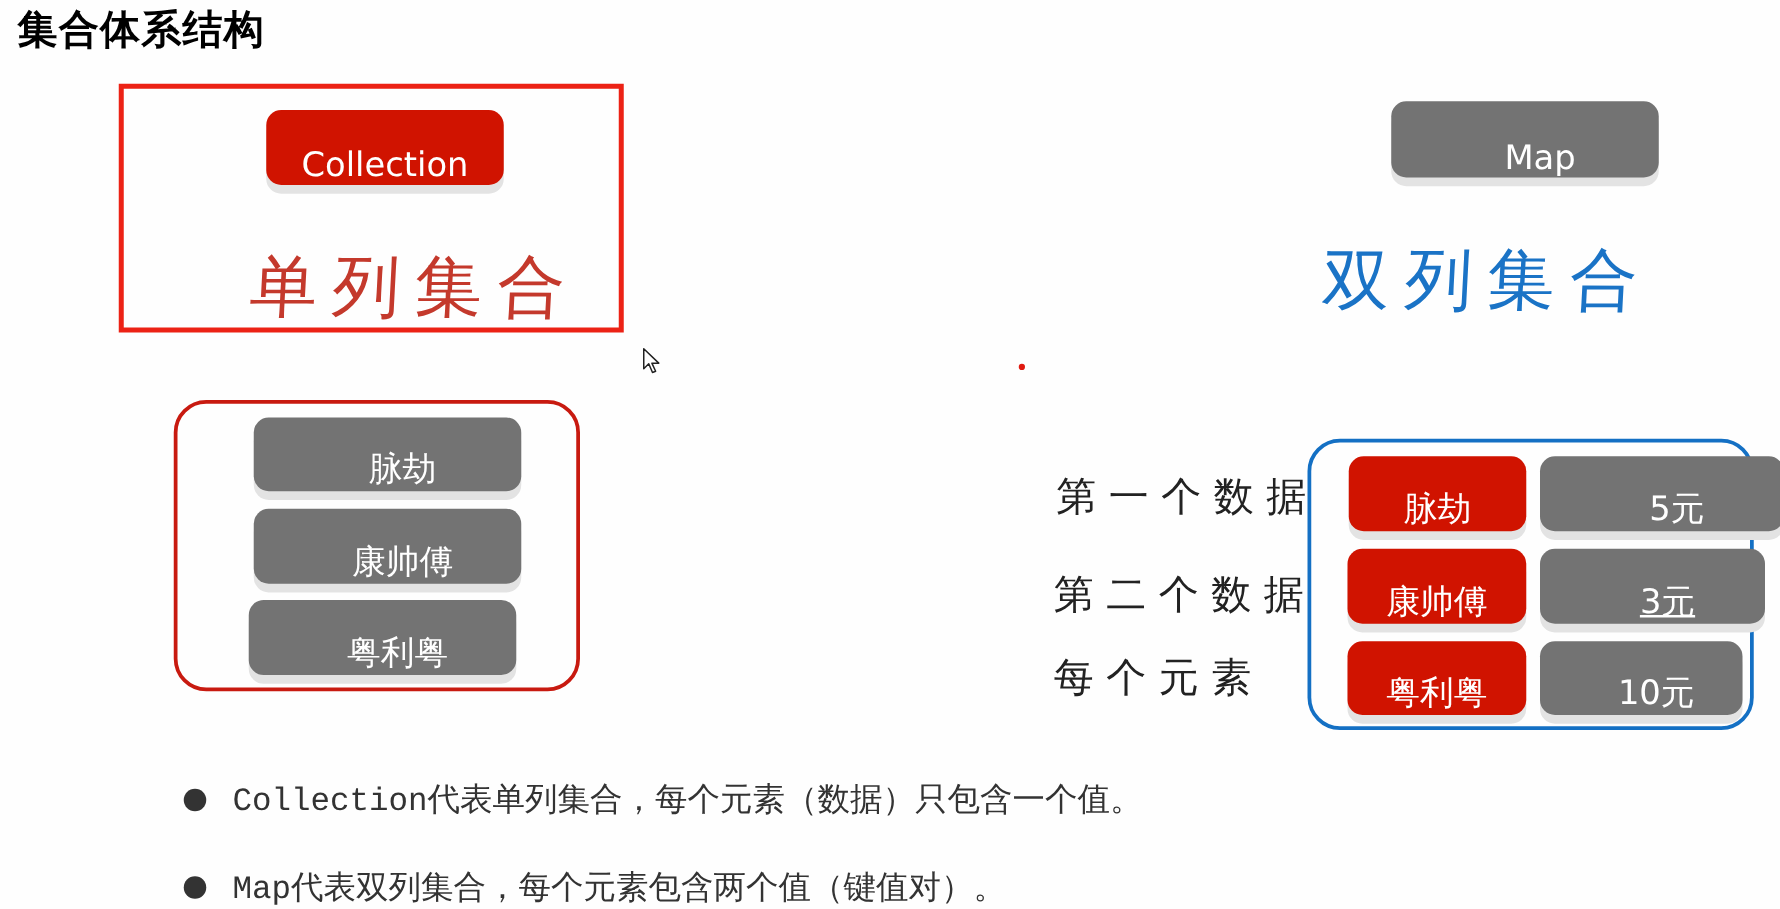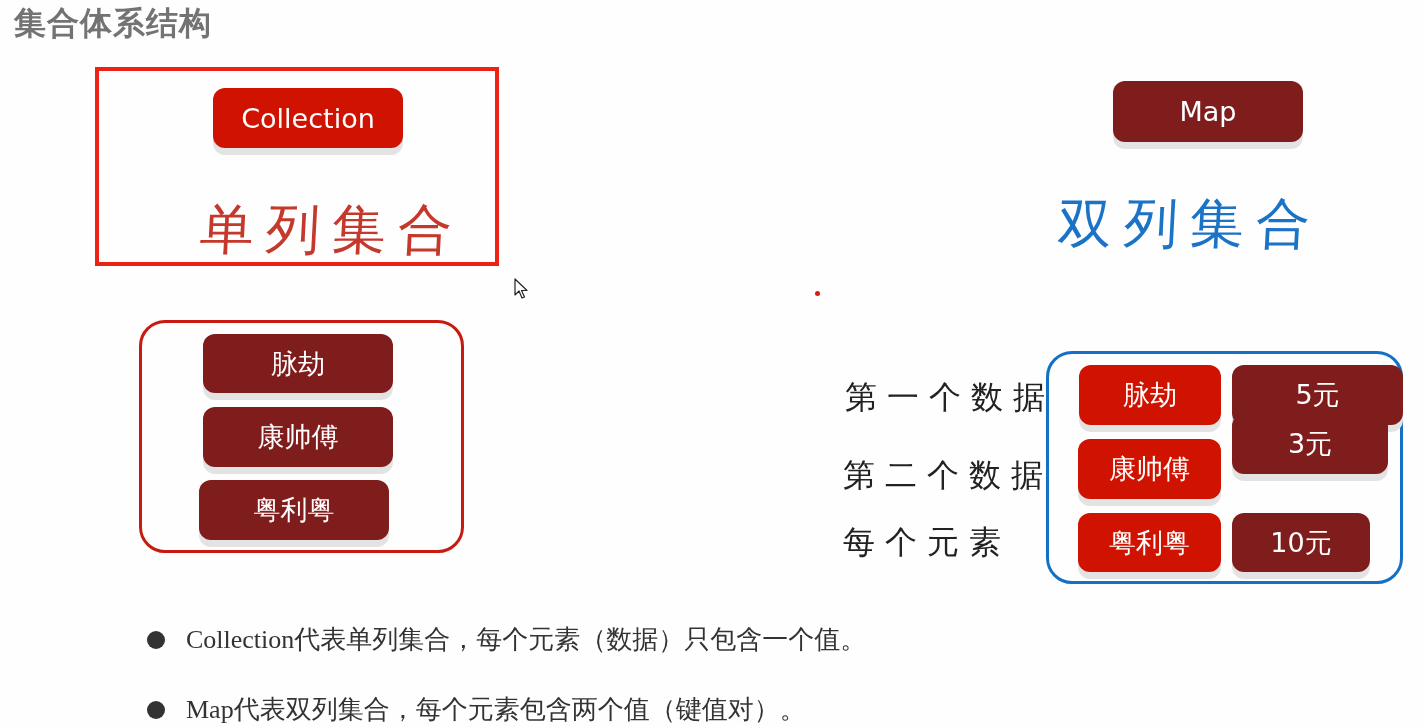--- a/index.html
+++ b/index.html
@@ -4,52 +4,52 @@
   <style>
     html, body { margin: 0; padding: 0; }
     body {
       width: 1424px; height: 727px; position: relative; overflow: hidden;
       background: #fefefe;
       font-family: "DejaVu Sans", "Liberation Sans", sans-serif;
     }
     .abs { position: absolute; }
     .page-title {
       left: 14px; top: 2px; font-size: 32px; font-weight: bold;
-      color: #737373; letter-spacing: 1px; line-height: 42px;
+      color: #000000; letter-spacing: 1px; line-height: 42px;
     }
     .outline-rect {
       left: 95px; top: 67px; width: 396px; height: 191px;
       border: 4px solid #ec2215; box-sizing: content-box;
     }
     .btn {
       position: absolute; border-radius: 12px; color: #fff;
-      display: flex; align-items: center; justify-content: center;
+      display: flex; align-items: flex-end; justify-content: center;
       font-size: 27px; box-shadow: 0 7px 0 #e3e3e3;
     }
     .btn.red { background: #d01300; }
-    .btn.blue { background: #7f1d1d; }
+    .btn.blue { background: #737373; padding-left: 24px; }
     .hand {
       position: absolute; font-size: 54px; letter-spacing: 12px;
       font-family: "DejaVu Sans", sans-serif; font-weight: normal;
       transform: skewX(-3deg);
     }
     .hand.red { color: #c4392c; }
     .hand.blue { color: #1a73c6; }
     .group-box {
       position: absolute; border-radius: 26px; box-sizing: border-box;
     }
     .group-box.red { border: 3px solid #c81a10; }
     .group-box.blue { border: 3px solid #1470c4; }
     .row-label {
       position: absolute; font-size: 32px; color: #222; letter-spacing: 10px;
       line-height: 40px;
     }
     .bullet-row {
       position: absolute; left: 147px; display: flex; align-items: center;
-      font-size: 26px; color: #333; font-family: Liberation Serif, serif;
+      font-size: 26px; color: #333; font-family: Liberation Mono, monospace;
     }
     .bullet-dot {
       width: 18px; height: 18px; border-radius: 50%; background: #333;
       margin-right: 21px; flex: 0 0 auto;
     }
     .cursor { left: 514px; top: 278px; width: 16px; height: 22px; }
     .red-dot {
       left: 815px; top: 291px; width: 5px; height: 5px; border-radius: 50%;
       background: #e01a10;
     }
@@ -90,21 +90,21 @@
 <div class="btn red" style="left:1079px; top:365px; width:142px; height:60px;">
   <span>脉劫</span>
 </div>
 <div class="btn blue" style="left:1232px; top:365px; width:171px; height:60px;">
   <span>5元</span>
 </div>
 
 <div class="btn red" style="left:1078px; top:439px; width:143px; height:60px;">
   <span>康帅傅</span>
 </div>
-<div class="btn blue" style="left:1232px; top:414px; width:156px; height:60px;">
+<div class="btn blue" style="left:1232px; top:439px; width:156px; height:60px;text-decoration:underline;">
   <span>3元</span>
 </div>
 
 <div class="btn red" style="left:1078px; top:513px; width:143px; height:59px;">
   <span>粤利粤</span>
 </div>
 <div class="btn blue" style="left:1232px; top:513px; width:138px; height:59px;">
   <span>10元</span>
 </div>
 

